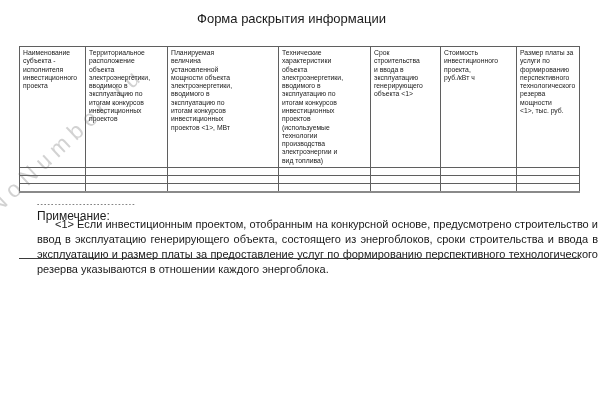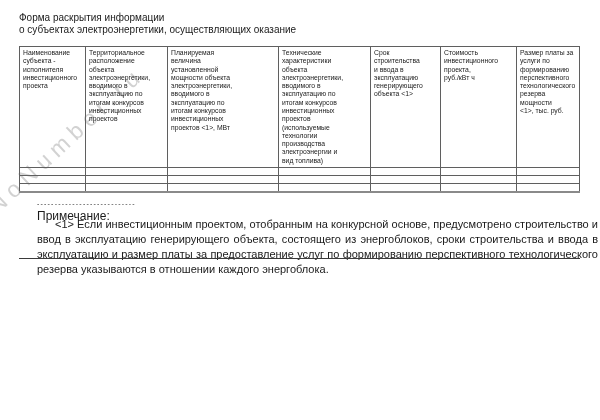--- a/index.html
+++ b/index.html
@@ -18,22 +18,23 @@
     transform-origin:0 50%;
     font-size:23px;
     letter-spacing:6px;
     color:#c7c7c7;
     opacity:.8;
     white-space:nowrap;
     user-select:none;
   }
   .title-block {
     position:absolute;
-    top:12px; left:19px; width:561px;
-    font-size:10px;
+    top:12px; left:11px; width:561px;
+    text-align:center;
+    font-size:13px;
     line-height:1.15;
   }
   table.form {
     position:absolute;
     top:46px; left:19px;
     width:561px;
     border-collapse:collapse;
     table-layout:fixed;
     border:1px solid #4a4a4a;
     border-bottom:2px solid #8a8a8a;
@@ -80,21 +81,20 @@
 </style>
 </head>
 <body>
 
 <div>
 
   <div class="watermark">NoNumber.ru</div>
 
   <div class="title-block">
     <div>Форма раскрытия информации</div>
-    <div>о субъектах электроэнергетики, осуществляющих оказание</div>
   </div>
 
   <table class="form">
     <colgroup>
       <col style="width:66px">
         <col style="width:82px">
         <col style="width:111px">
       <col style="width:92px">
         <col style="width:70px">
         <col style="width:76px">

